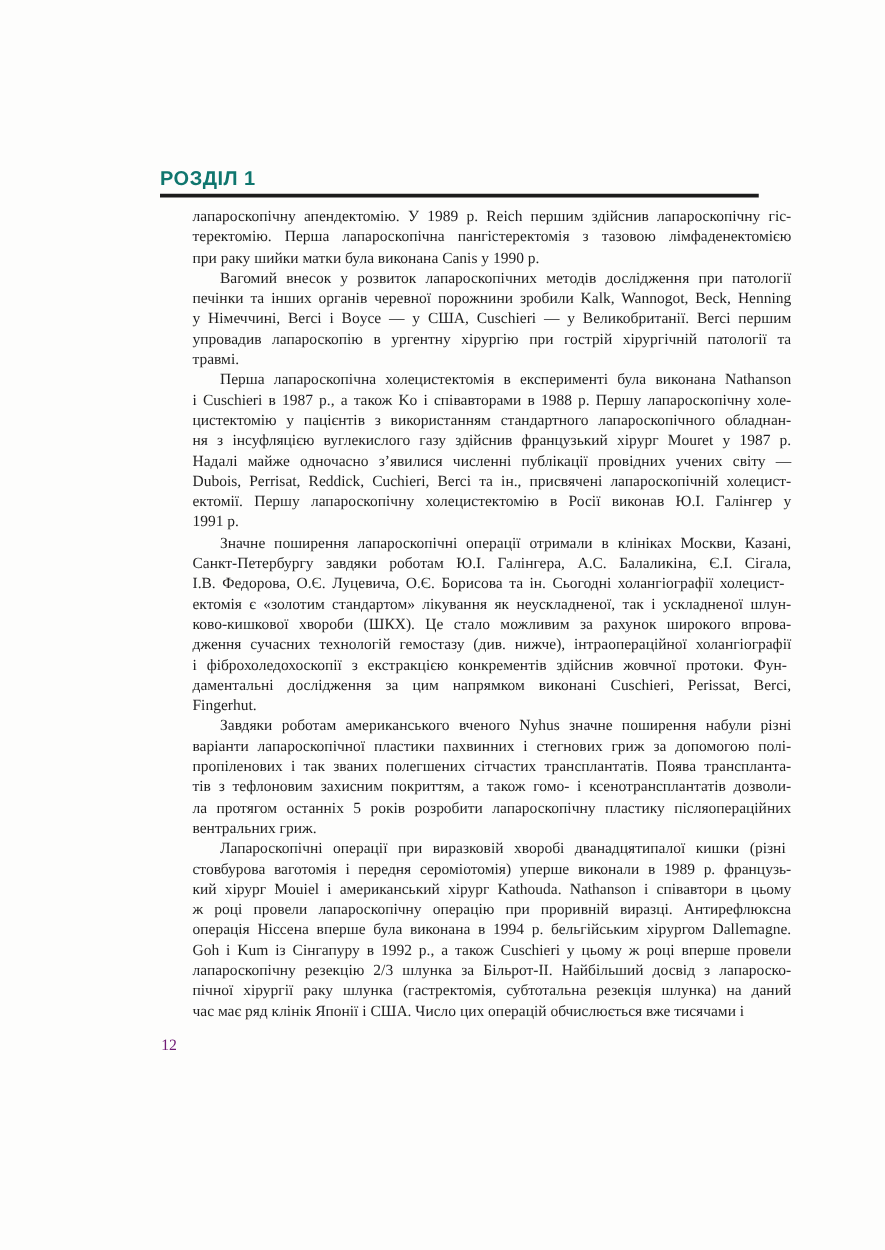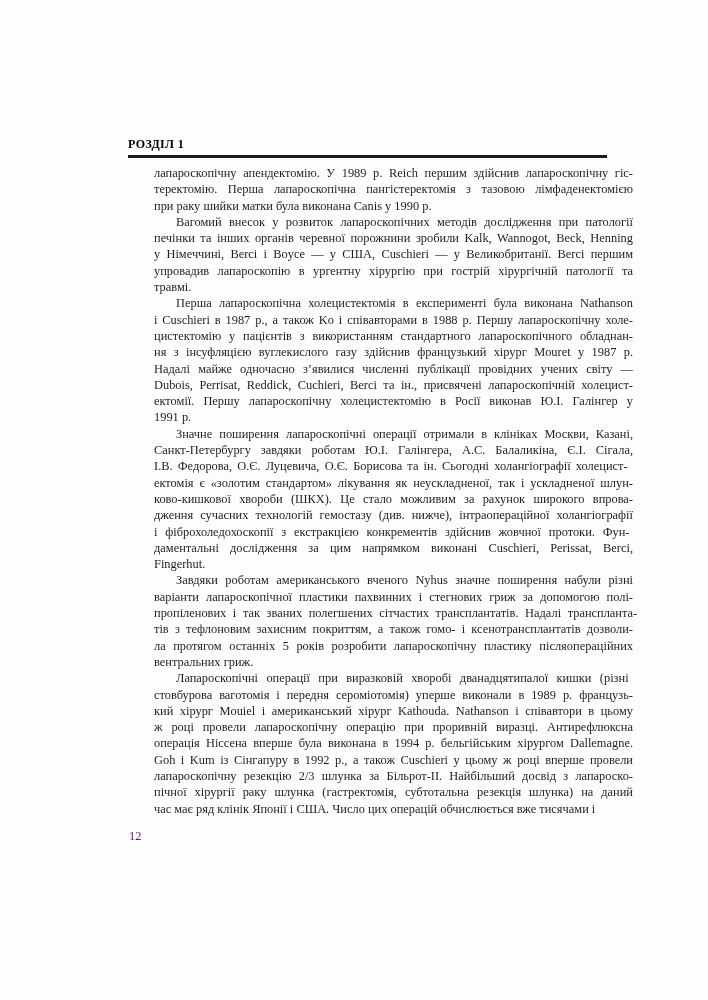--- a/index.html
+++ b/index.html
@@ -14,26 +14,26 @@
     background: #fdfdfc;
     font-family: "Liberation Serif", serif;
     color: #1f1f1f;
   }
   .chapter-block {
     position: absolute;
     left: 128px; top: 138px;
     width: 479px;
   }
   .chapter-title {
-    font-family: Liberation Serif, serif;
+    font-family: Liberation Sans, sans-serif;
     font-weight: 700;
-    font-size: 12px;
+    font-size: 16px;
     line-height: 12px;
     letter-spacing: 0.4px;
-    color: #000000;
+    color: #0f766e;
   }
   .chapter-rule {
     margin-top: 5px;
     height: 2.5px;
     background: #1c1c1c;
   }
   .body-text {
     position: absolute;
     left: 128px; top: 165px;
     width: 479px;
@@ -95,21 +95,21 @@
         <div class="line just"><span class="t" style="word-spacing: 2.78594px;">ектомія є «золотим стандартом» лікування як неускладненої, так і ускладненої шлун-</span></div>
         <div class="line just"><span class="t" style="word-spacing: 5.18229px;">ково-кишкової хвороби (ШКХ). Це стало можливим за рахунок широкого впрова-</span></div>
         <div class="line just"><span class="t" style="word-spacing: 3.90625px;">дження сучасних технологій гемостазу (див. нижче), інтраопераційної холангіографії</span></div>
         <div class="line just"><span class="t" style="word-spacing: 4.77148px;">і фіброхоледохоскопії з екстракцією конкрементів здійснив жовчної протоки. Фун-</span></div>
         <div class="line just"><span class="t" style="word-spacing: 8.10156px;">даментальні дослідження за цим напрямком виконані Cuschieri, Perissat, Berci,</span></div>
         <div class="line"><span class="t">Fingerhut.</span></div>
       </div>
       <div class="paragraph">
         <div class="line indent just"><span class="t" style="word-spacing: 4.3125px;">Завдяки роботам американського вченого Nyhus значне поширення набули різні</span></div>
         <div class="line just"><span class="t" style="word-spacing: 3.95833px;">варіанти лапароскопічної пластики пахвинних і стегнових гриж за допомогою полі-</span></div>
-        <div class="line just"><span class="t" style="word-spacing: 3.48828px;">пропіленових і так званих полегшених сітчастих трансплантатів. Надалі транспланта-</span></div>
+        <div class="line just"><span class="t" style="word-spacing: 3.48828px;">пропіленових і так званих полегшених сітчастих трансплантатів. Поява транспланта-</span></div>
         <div class="line just"><span class="t" style="word-spacing: 3.11094px;">тів з тефлоновим захисним покриттям, а також гомо- і ксенотрансплантатів дозволи-</span></div>
         <div class="line just"><span class="t" style="word-spacing: 4.43945px;">ла протягом останніх 5 років розробити лапароскопічну пластику післяопераційних</span></div>
         <div class="line"><span class="t">вентральних гриж.</span></div>
       </div>
       <div class="paragraph">
         <div class="line indent just"><span class="t" style="word-spacing: 5.29241px;">Лапароскопічні операції при виразковій хворобі дванадцятипалої кишки (різні</span></div>
         <div class="line just"><span class="t" style="word-spacing: 3.84531px;">стовбурова ваготомія і передня сероміотомія) уперше виконали в 1989 р. французь-</span></div>
         <div class="line just"><span class="t" style="word-spacing: 3.4233px;">кий хірург Mouiel і американський хірург Kathouda. Nathanson і співавтори в цьому</span></div>
         <div class="line just"><span class="t" style="word-spacing: 5.75977px;">ж році провели лапароскопічну операцію при проривній виразці. Антирефлюксна</span></div>
         <div class="line just"><span class="t" style="word-spacing: 3.05469px;">операція Ніссена вперше була виконана в 1994 р. бельгійським хірургом Dallemagne.</span></div>

